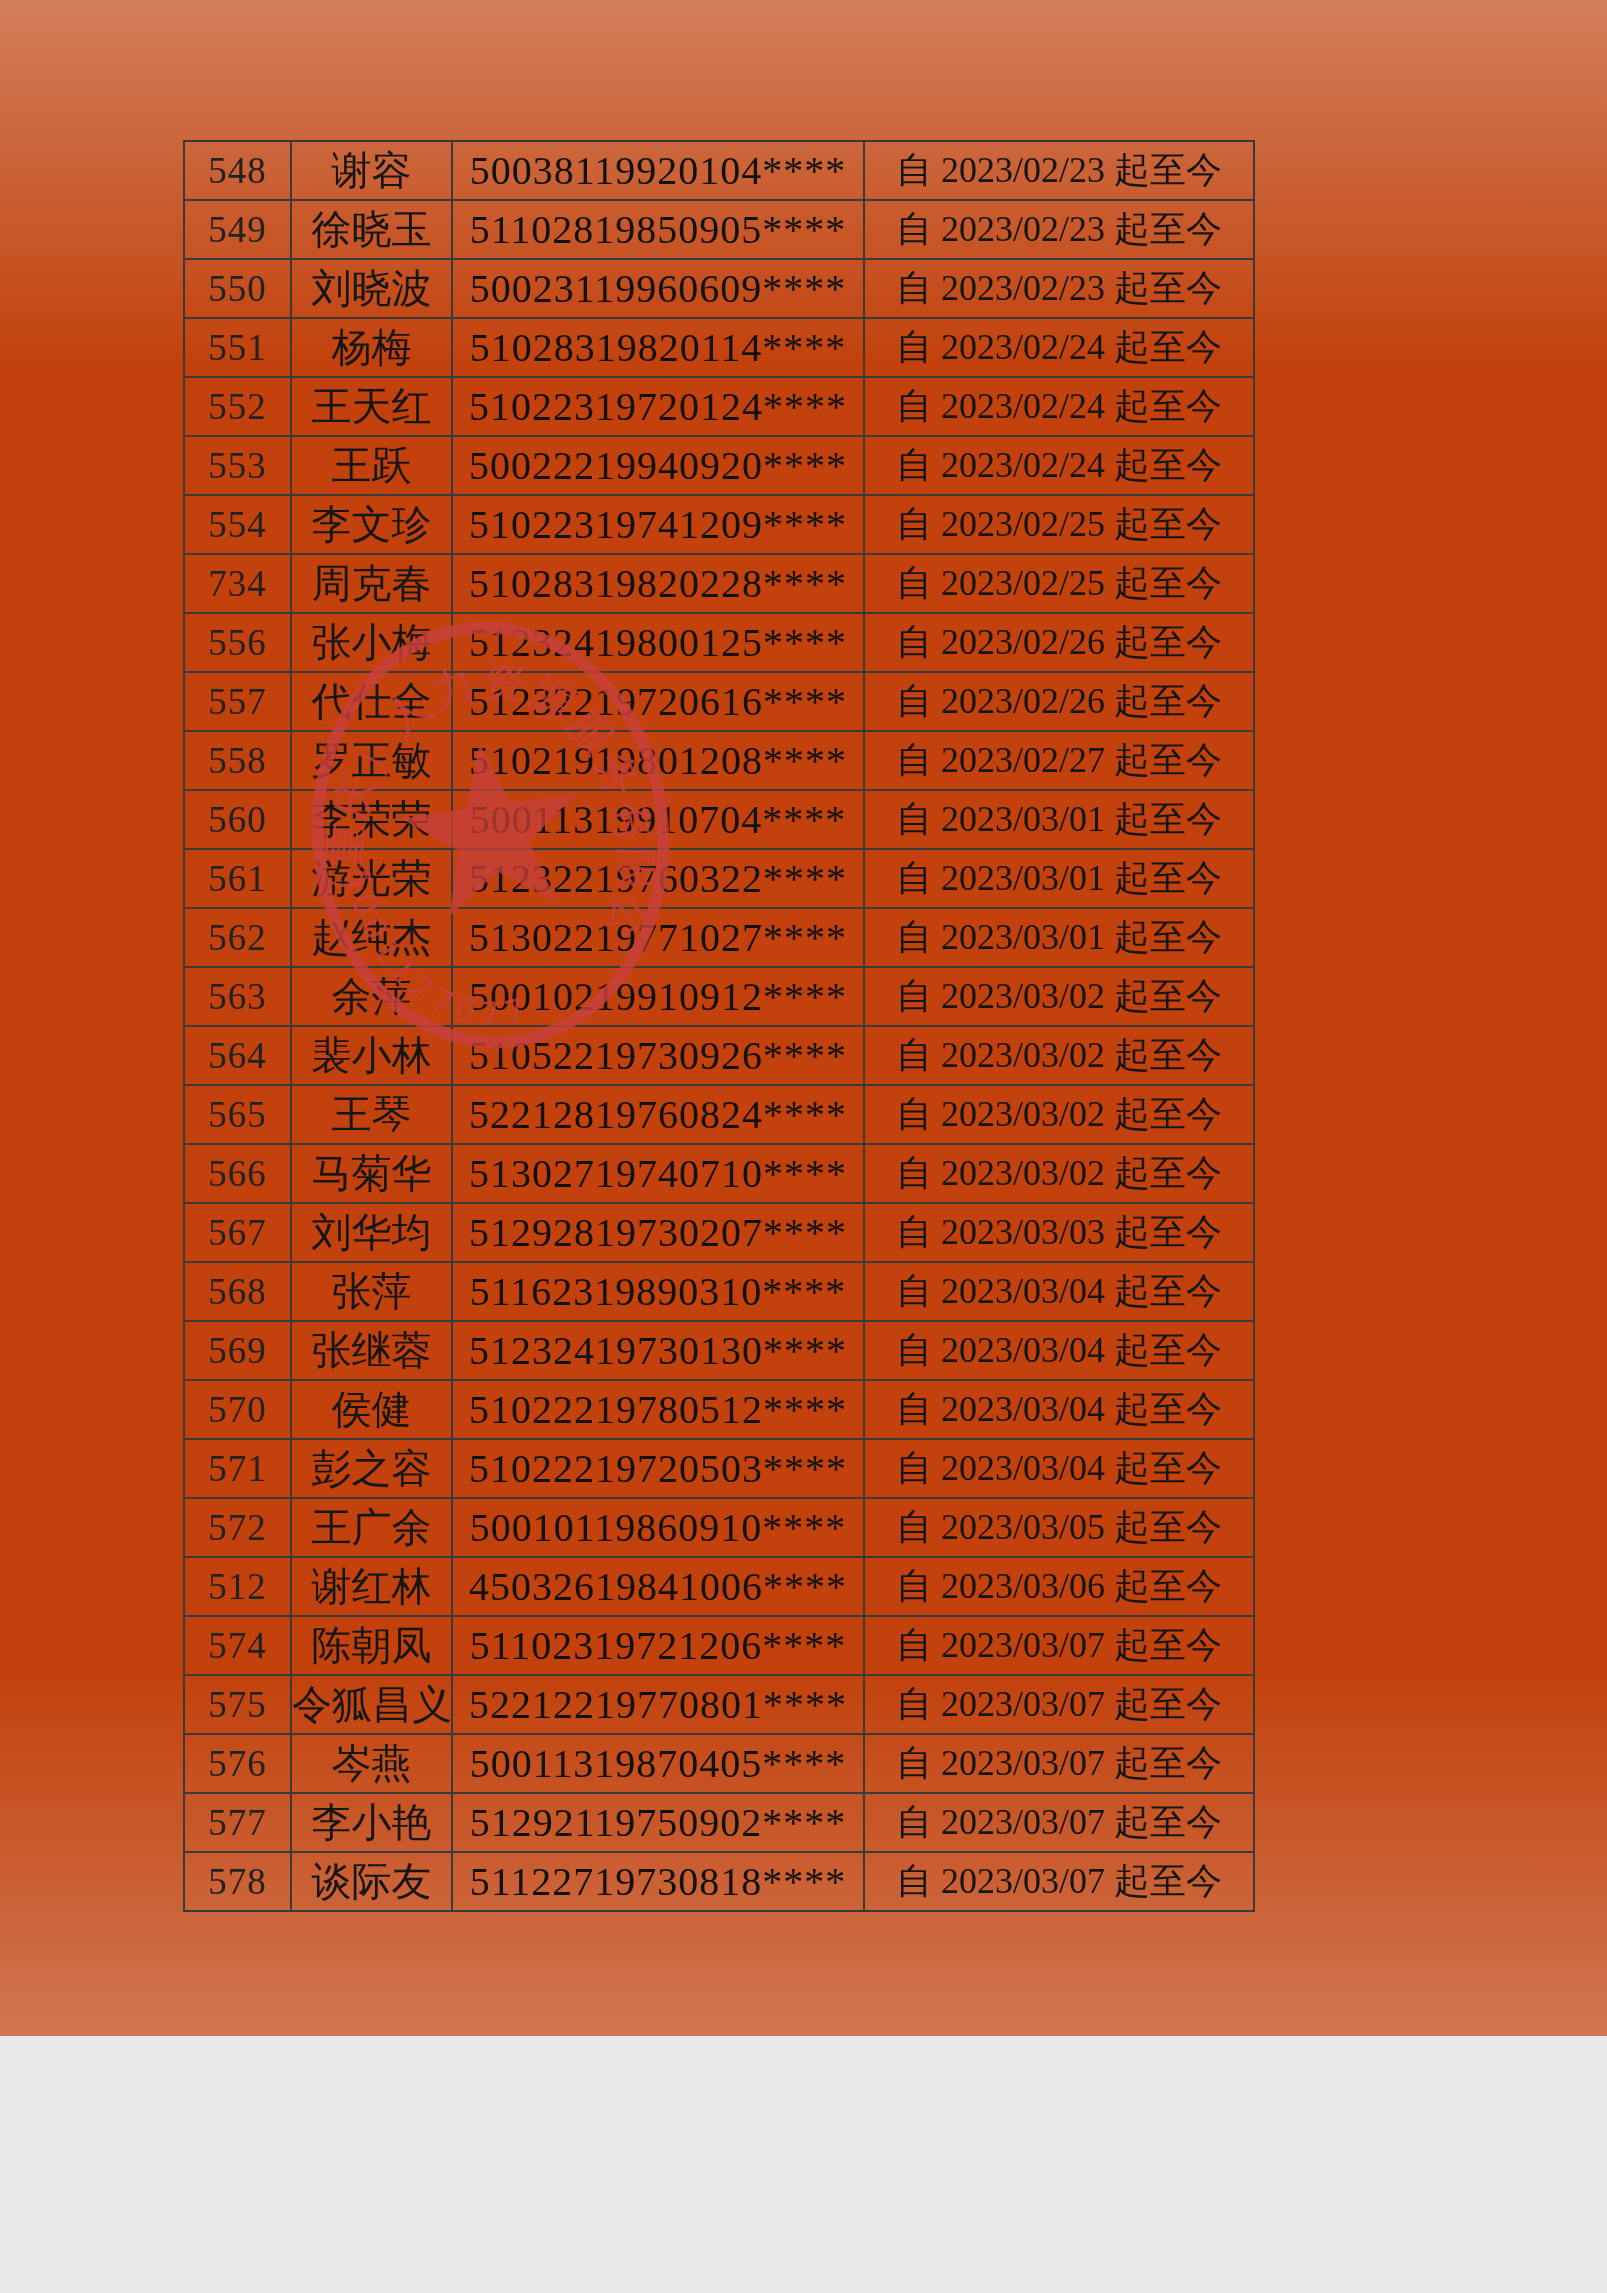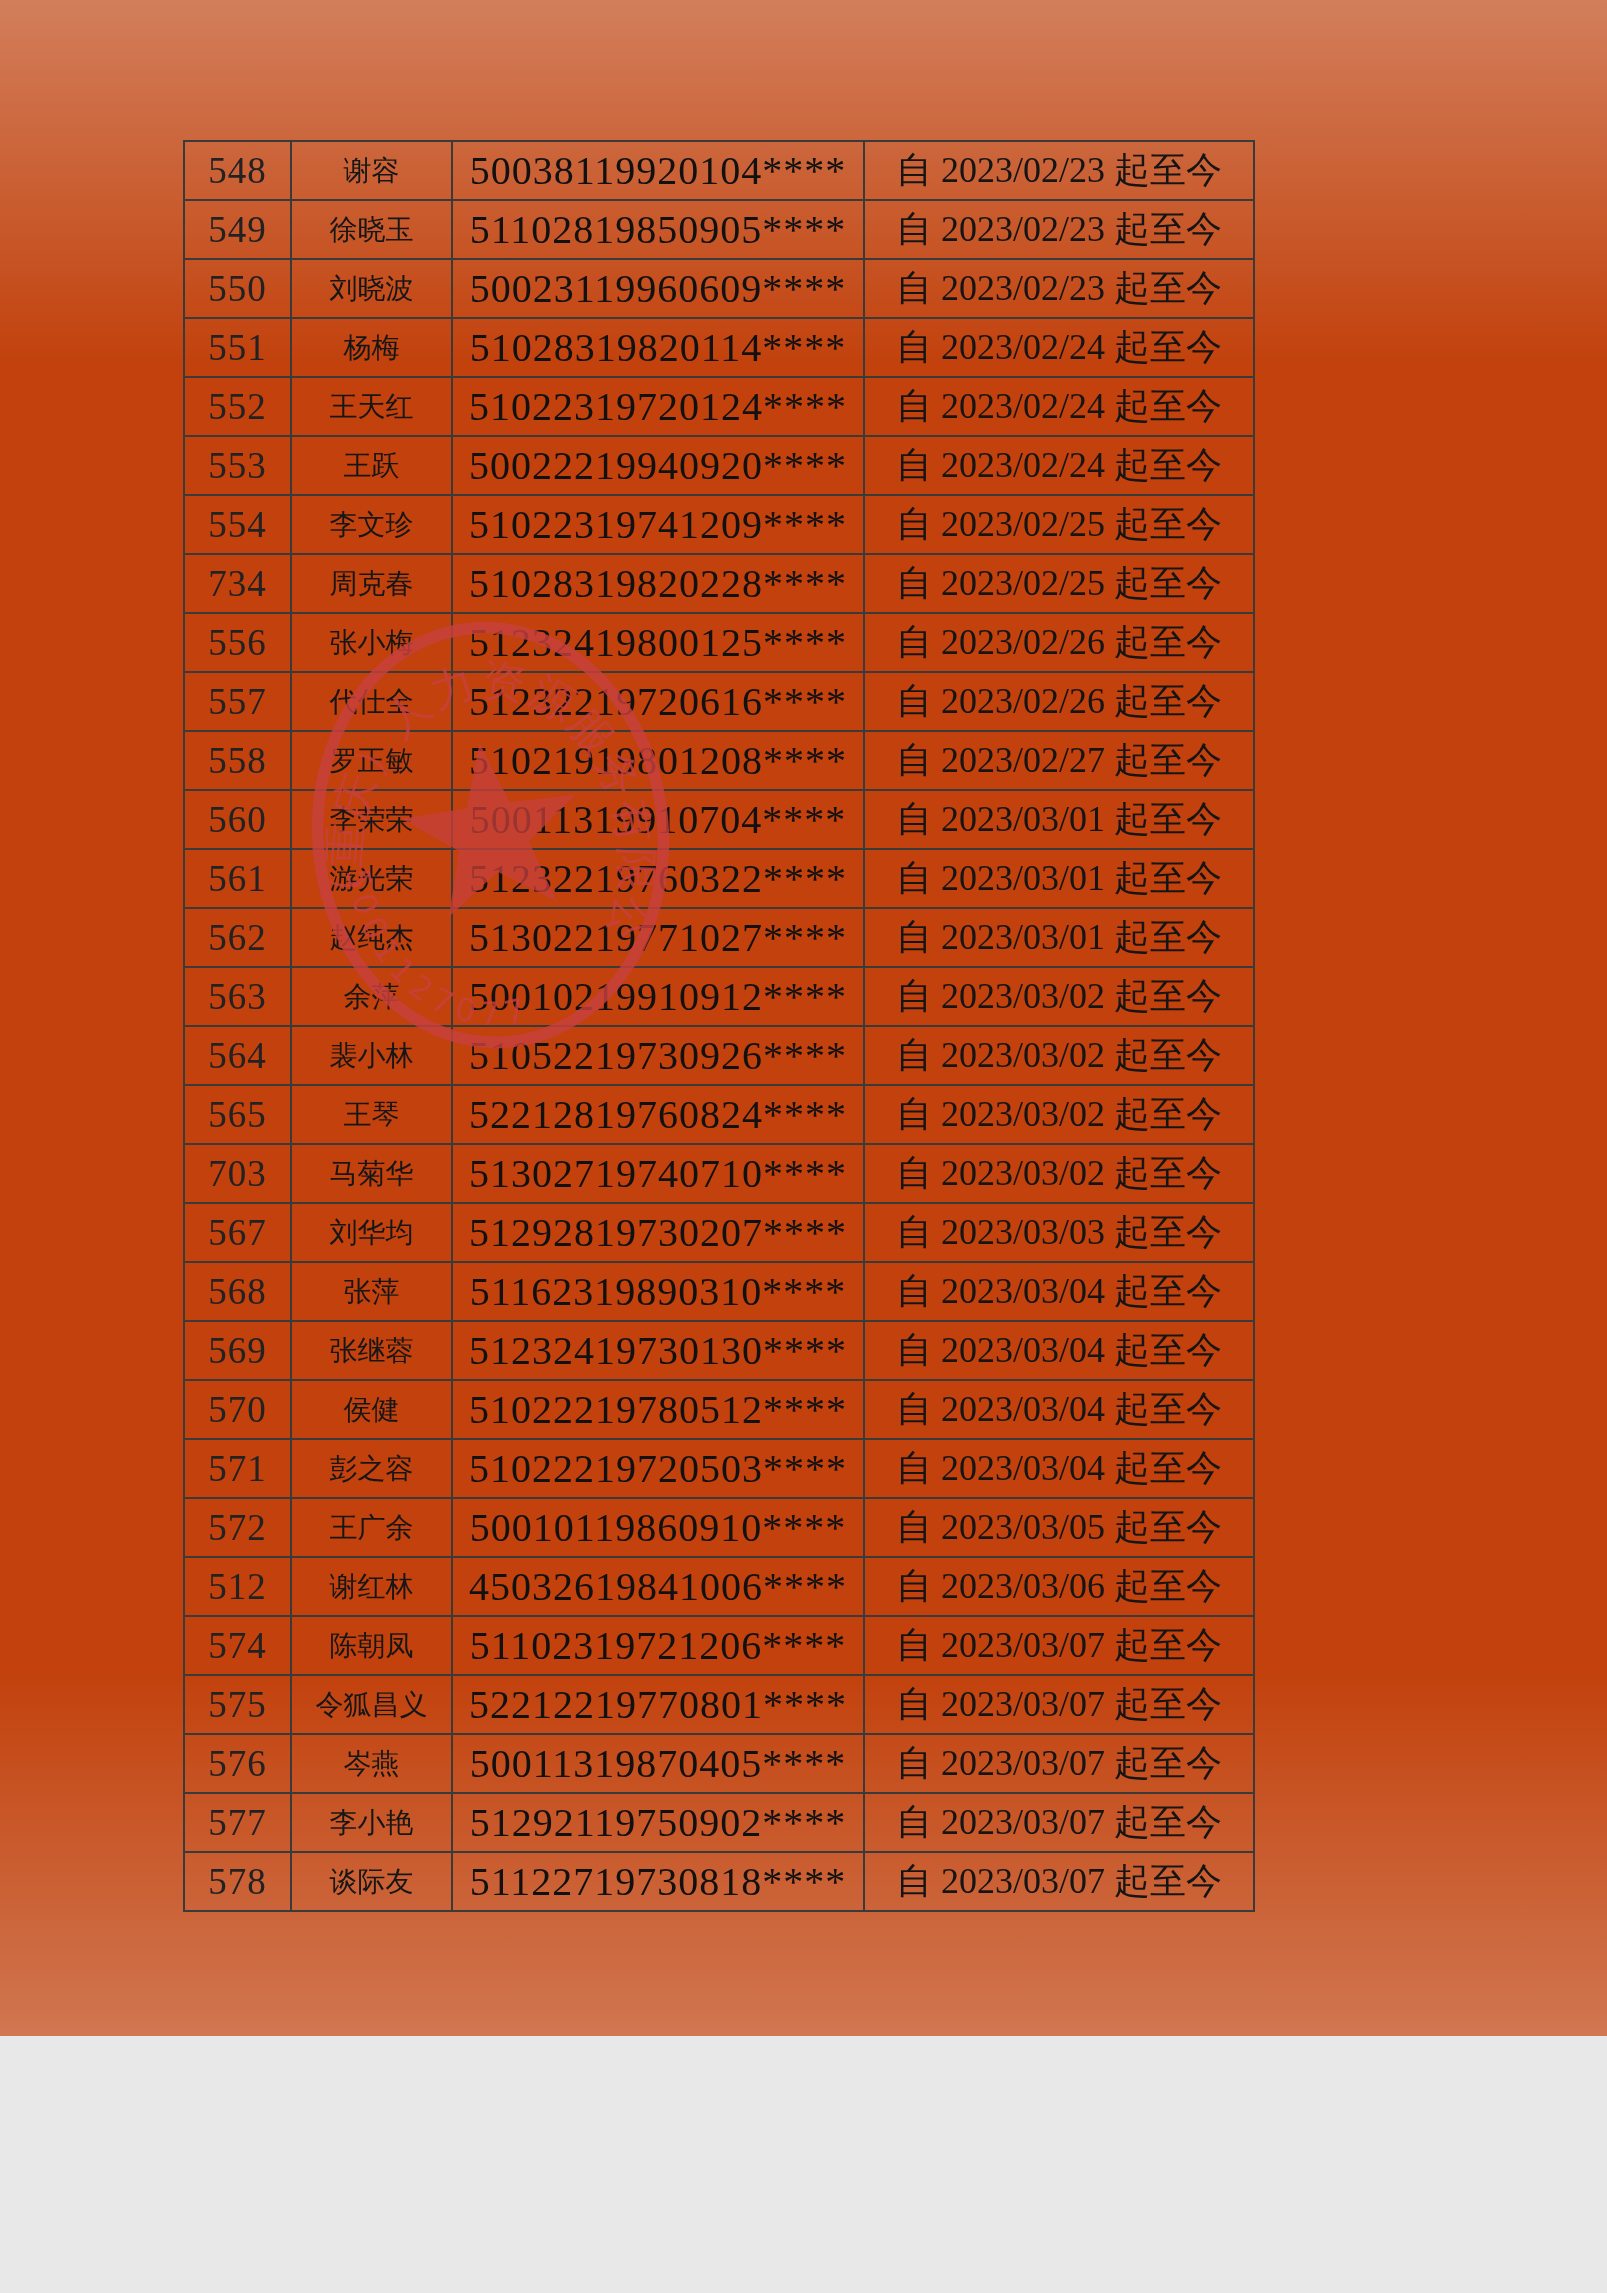--- a/index.html
+++ b/index.html
@@ -33,21 +33,21 @@
     vertical-align:middle;
     white-space:nowrap;
     overflow:hidden;
   }
   table.roster{border:2.9px solid #2e2e2e;}
   col.c-no{width:107px;}
   col.c-name{width:161px;}
   col.c-id{width:412px;}
   col.c-date{width:390px;}
   td.no{font-size:37px;letter-spacing:1px;color:#222;}
-  td.name{font-size:28px;color:#161616;}
+  td.name{font-size:40px;color:#161616;}
   td.id{font-size:40px;letter-spacing:1px;color:#111;}
   td.date{font-size:36px;color:#151515;}
   .footer{
     position:absolute;
     left:0;top:2042px;width:100%;
     text-align:left;
     font-size:30px;
     color:#1d1d1d;
     letter-spacing:2px;
   }
@@ -185,21 +185,21 @@
     </tr>
 
     <tr>
       <td class="no">565</td>
       <td class="name">王琴</td>
       <td class="id">52212819760824****</td>
       <td class="date">自 2023/03/02 起至今</td>
     </tr>
 
     <tr>
-      <td class="no">703</td>
+      <td class="no">566</td>
       <td class="name">马菊华</td>
       <td class="id">51302719740710****</td>
       <td class="date">自 2023/03/02 起至今</td>
     </tr>
 
     <tr>
       <td class="no">567</td>
       <td class="name">刘华均</td>
       <td class="id">51292819730207****</td>
       <td class="date">自 2023/03/03 起至今</td>

